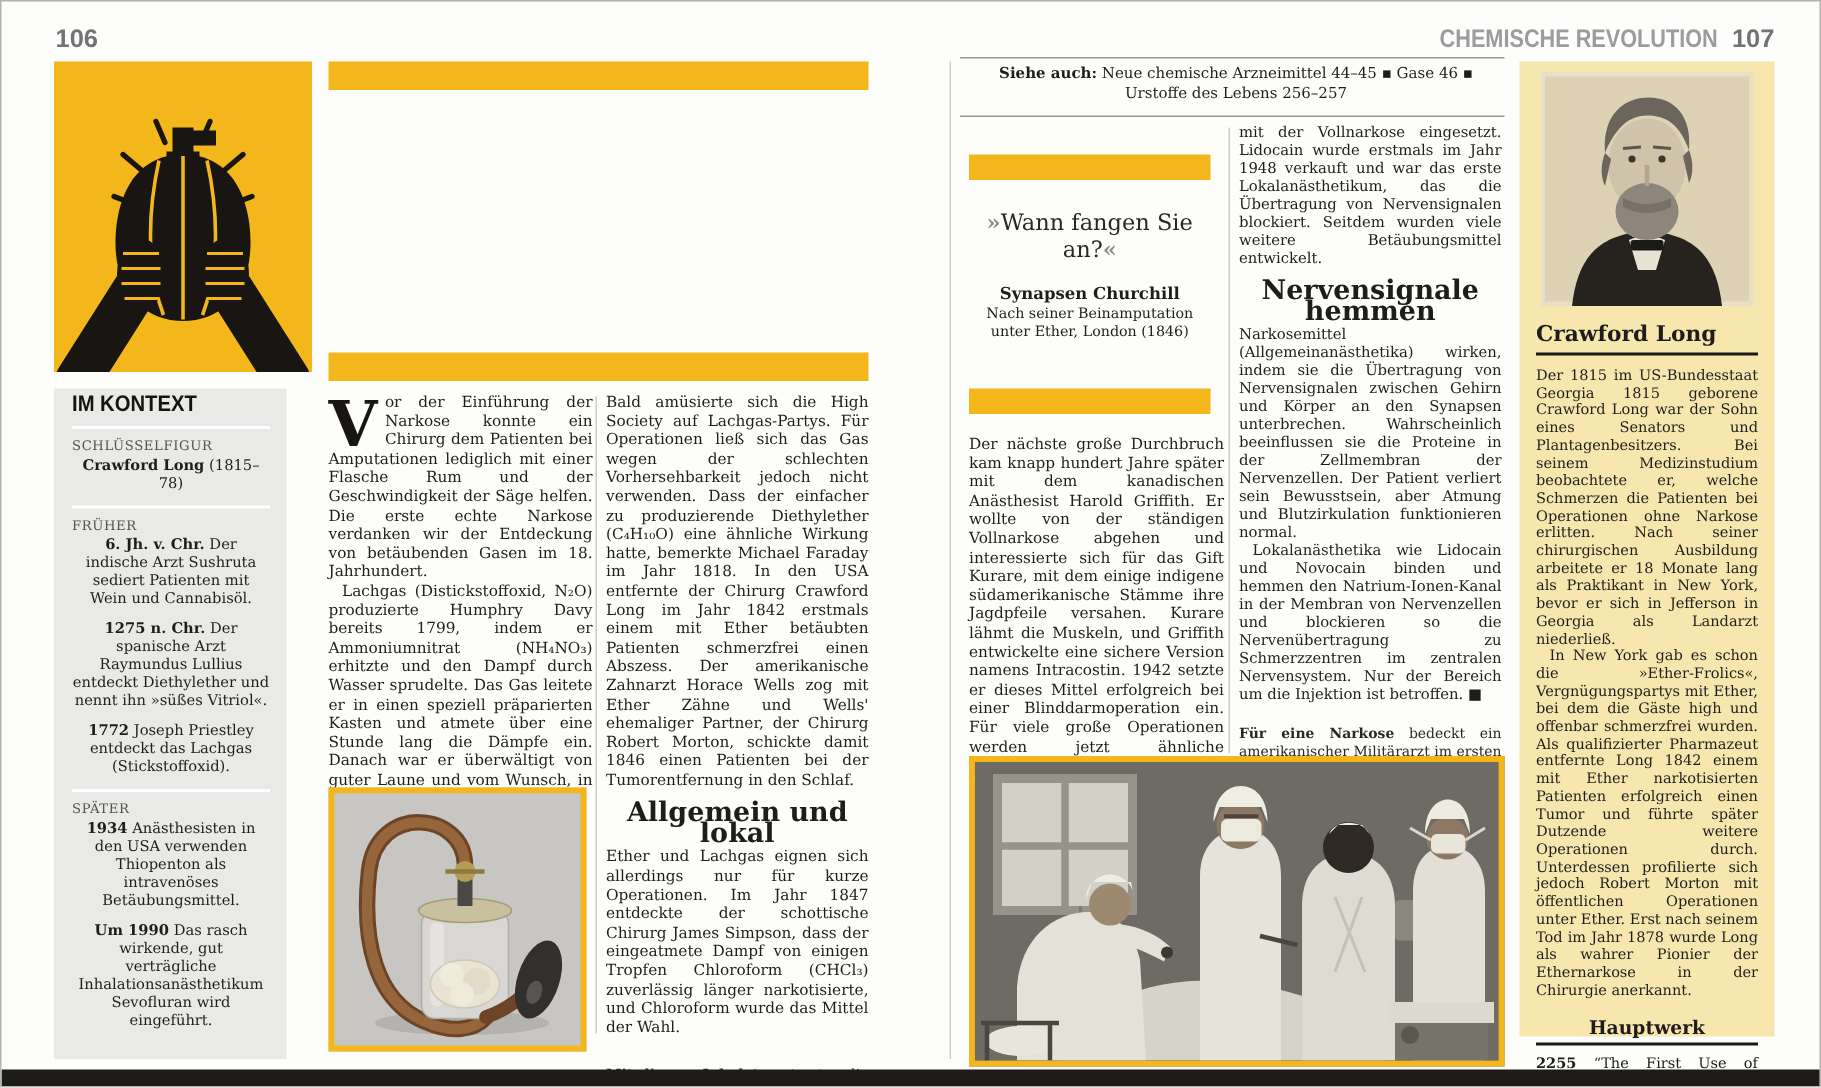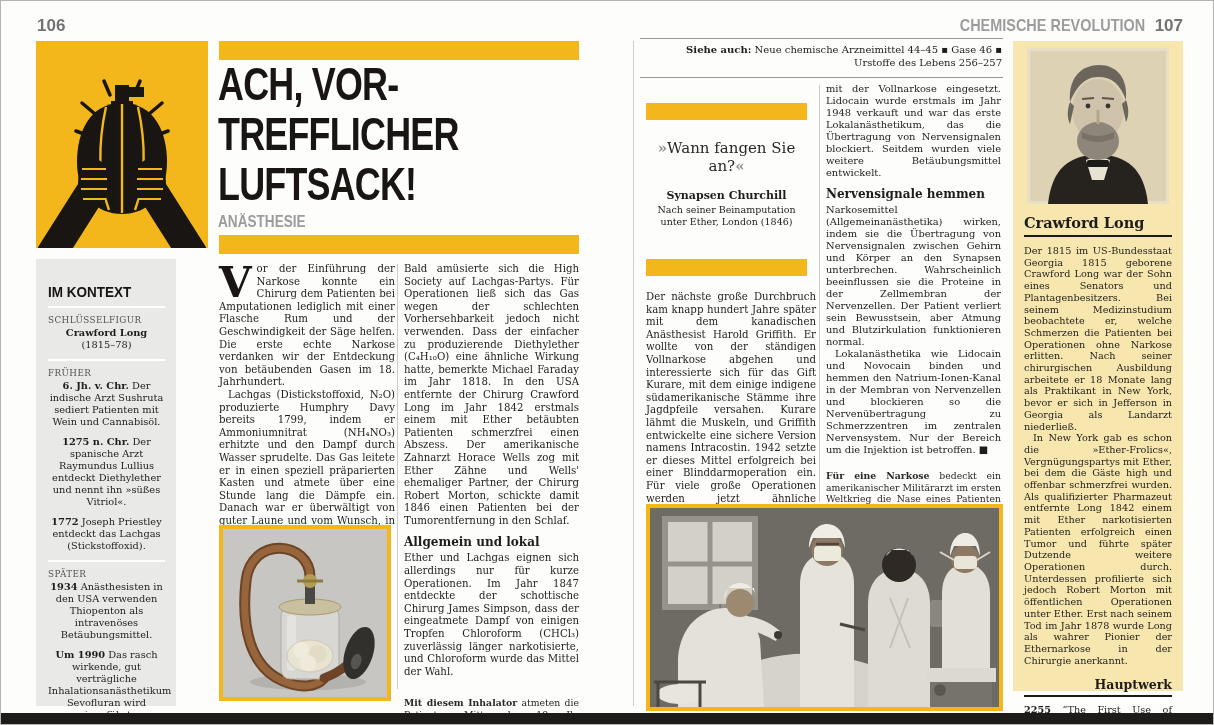--- a/index.html
+++ b/index.html
@@ -4,52 +4,52 @@
 <style>
   html,body{margin:0;padding:0;background:#e8e8e8;}
   .spread{position:relative;width:1214px;height:725px;background:#fdfdfc;border:1px solid #b5b3af;box-sizing:border-box;overflow:hidden;font-family:"DejaVu Serif",serif;color:#1f1d1b;}
   .abs{position:absolute;}
   
   .pnum{font:900 17px "Liberation Sans",sans-serif;color:#737373;}
   .chapter{font:900 17px "Liberation Sans",sans-serif;color:#9c9c9c;transform:scaleX(.85);transform-origin:100% 50%;white-space:nowrap;}
   .hdr-right{top:15px;right:30px;display:flex;gap:9px;align-items:baseline;}
   
   .ybar{background:#F3B71B;}
-  .ctx{left:35px;top:258px;width:140px;height:447px;background:#e9e9e7;box-sizing:border-box;padding:24px 11px 0 12px;}
+  .ctx{left:35px;top:258px;width:155px;height:447px;background:#e9e9e7;box-sizing:border-box;padding:2px 11px 0 12px;}
   .ctx-title{font:900 15px "Liberation Sans",sans-serif;color:#161412;transform:scaleX(.9);transform-origin:0 50%;white-space:nowrap;margin-bottom:6px;}
   .ctx-rule{height:2px;background:#ffffff;margin:6px 0 7px;}
   .ctx-label{font-size:8.8px;letter-spacing:.4px;color:#55534f;margin-bottom:2px;}
   .ctx p{margin:0 0 8px;font-size:9.8px;line-height:12px;text-align:center;}
   
   .title-line{font:900 46px/50px "Liberation Sans",sans-serif;color:#181512;letter-spacing:-1px;transform:scaleX(.78);transform-origin:0 50%;white-space:nowrap;}
   .subtitle{font:900 16px "Liberation Sans",sans-serif;color:#9c9c9c;transform:scaleX(.85);transform-origin:0 50%;white-space:nowrap;margin-top:4px;}
   
   .col{position:absolute;font-size:10.2px;line-height:12.6px;text-align:justify;}
   .col p{margin:0;}
   .indent{text-indent:9px;}
   .dropcap{float:left;font:bold 42px/34px "DejaVu Serif",serif;margin:3px 5px 0 0;color:#181512;}
-  .bodyhead{font-weight:bold;font-size:12px;line-height:14px;margin:8px 0 3px;text-align:left;}
+  .bodyhead{font-weight:bold;font-size:18px;line-height:14px;margin:8px 0 3px;text-align:center;}
   .caption{font-size:9.3px;line-height:11.5px;color:#2a2826;text-align:justify;}
   .rule-v{position:absolute;width:1px;background:#cfcdc9;}
   .rule-h{position:absolute;height:1px;background:#9a9894;}
   
-  .seealso{left:645px;top:42px;width:356px;font-size:10px;line-height:13px;text-align:right;}
+  .seealso{left:645px;top:42px;width:356px;font-size:10px;line-height:13px;text-align:center;}
   
   .quote{left:645px;top:138px;width:161px;text-align:center;}
   .qline{font-size:15px;line-height:18px;color:#2a2826;}
   .qmark{color:#8f8d89;font-weight:bold;}
   .qattr{font-weight:bold;font-size:11px;margin-top:14px;}
   .qctx{font-size:9.5px;line-height:11.5px;margin-top:2px;}
   
   .photo{position:absolute;border:4px solid #F3B71B;}
   
   .bio{left:1012px;top:40px;width:170px;height:650px;background:#F7E7AF;box-sizing:border-box;padding:7px 11px 0 11px;}
   .bio-name{font-weight:bold;font-size:14.5px;border-bottom:2.5px solid #1b1916;padding-bottom:4px;margin:10px 0 8px;text-align:left;}
   .bio p{margin:0;font-size:9.7px;line-height:11.7px;text-align:justify;}
-  .bio-sub{font-weight:bold;font-size:12.5px;border-bottom:2.5px solid #1b1916;padding-bottom:3px;margin:11px 0 7px;text-align:right;}
+  .bio-sub{font-weight:bold;font-size:12.5px;border-bottom:2.5px solid #1b1916;padding-bottom:3px;margin:11px 0 7px;text-align:center;}
   .footerbar{left:0;top:712px;width:1214px;height:13px;background:#1e1c1a;}
 </style>
 </head>
 <body>
 
 <div class="spread">
 
   <div class="abs pnum" style="left:36px;top:15px;">106</div>
   <div class="abs hdr-right">
     <span class="chapter">CHEMISCHE REVOLUTION</span>
@@ -88,26 +88,20 @@
           <path d="M47,158 h23"></path>
         <path d="M102,128 h24"></path>
           <path d="M101,138 h26"></path>
           <path d="M101,148 h26"></path>
           <path d="M102,158 h23"></path>
       </g>
     </svg>
   </div>
 
   <div class="abs ybar" style="left:218px;top:40px;width:360px;height:19px;"></div>
-  <div class="abs" style="left:217px;top:58px;">
-    <div class="title-line">ACH, VOR-</div>
-    <div class="title-line">TREFFLICHER</div>
-    <div class="title-line">LUFTSACK!</div>
-    <div class="subtitle">ANÄSTHESIE</div>
-  </div>
   <div class="abs ybar" style="left:218px;top:234px;width:360px;height:19px;"></div>
 
   <div class="abs ctx">
     <div class="ctx-title">IM KONTEXT</div>
     <div class="ctx-rule"></div>
     <div class="ctx-label">SCHLÜSSELFIGUR</div>
     <p><b>Crawford Long</b> <span>(1815–78)</span></p>
     <div class="ctx-rule"></div>
     <div class="ctx-label">FRÜHER</div>
     <p class="ctx-event"><b>6. Jh. v. Chr.</b> <span>Der indische Arzt Sushruta sediert Patienten mit Wein und Cannabisöl.</span></p>

